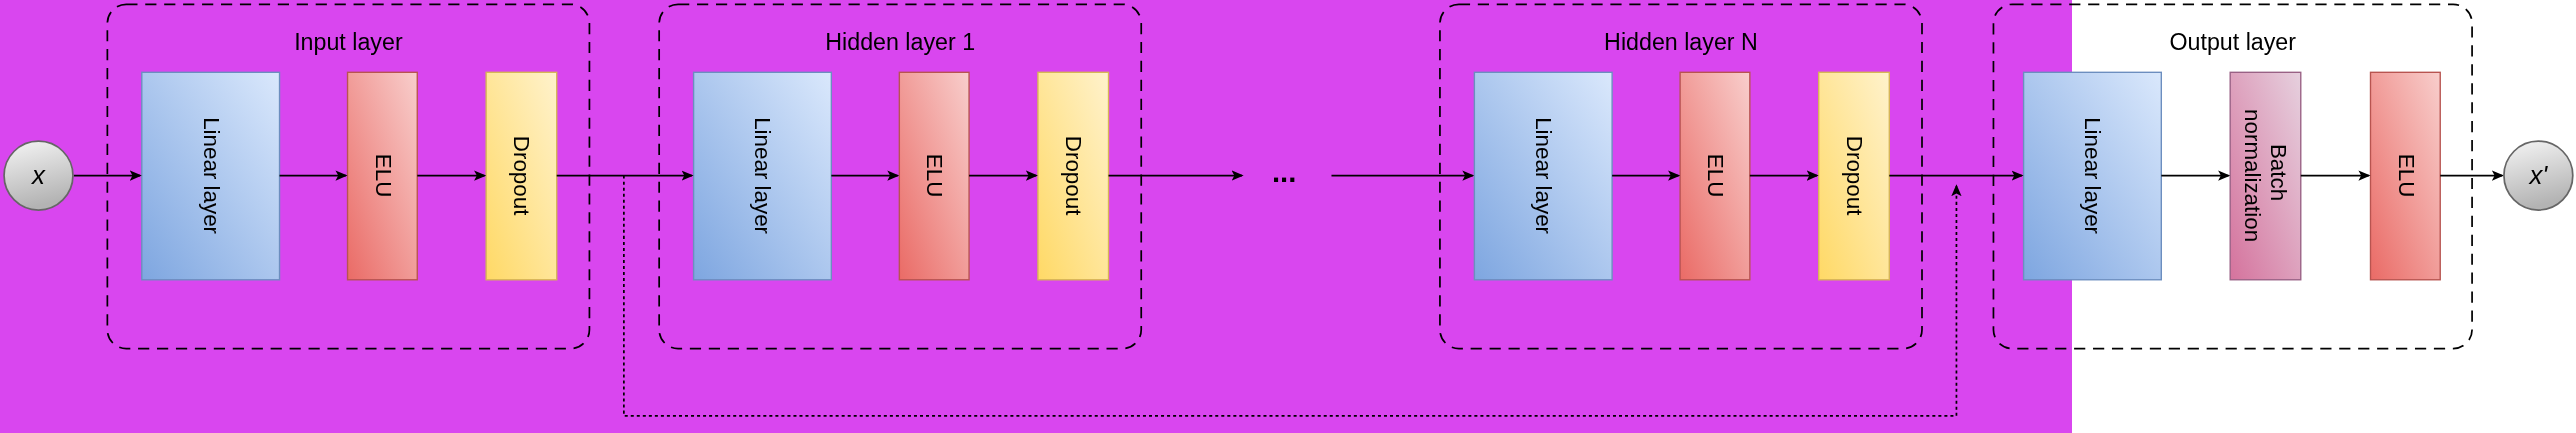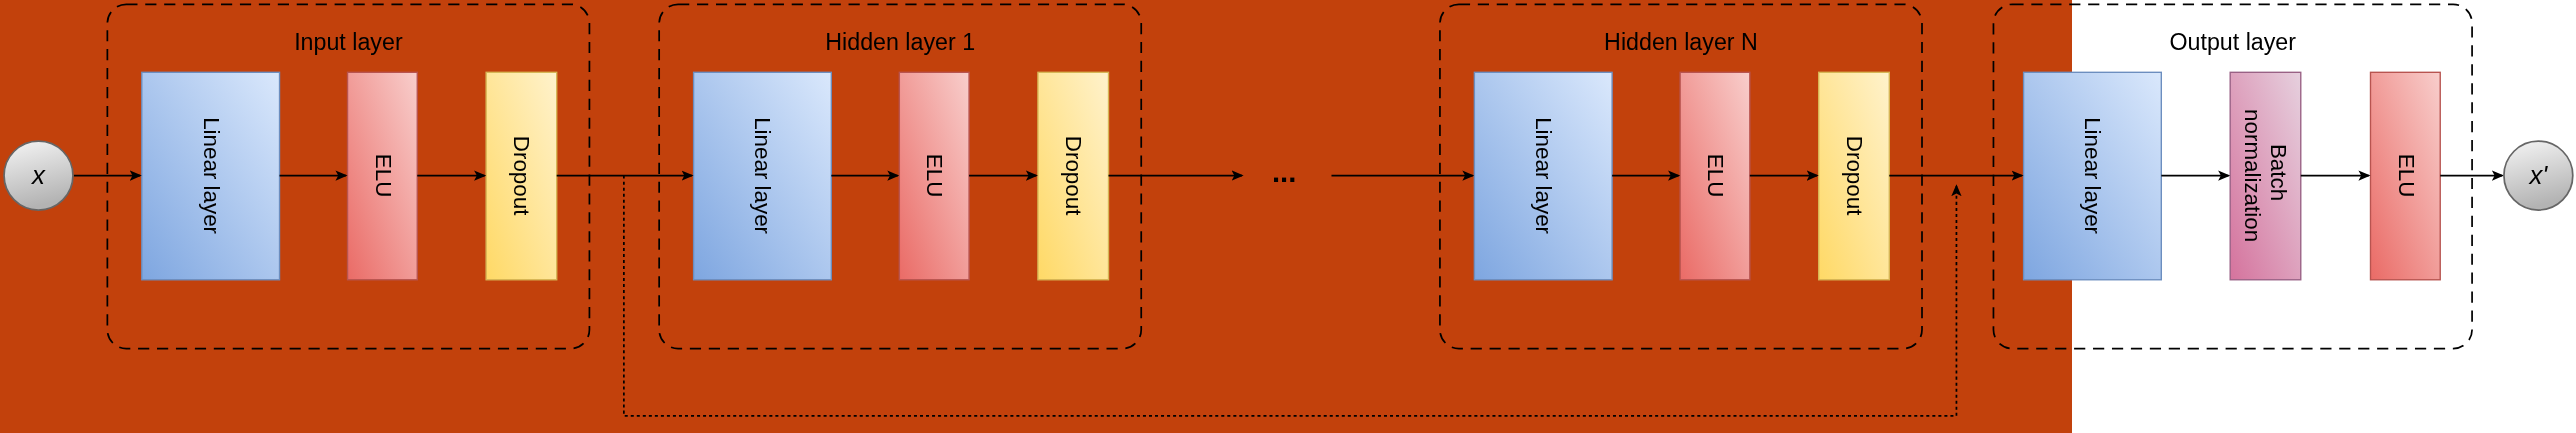--- a/index.html
+++ b/index.html
@@ -1,16 +1,16 @@
 <!DOCTYPE html>
 <html style="font-size:13.8px"><head>
 <meta charset="utf-8">
 <style>
   html,body{margin:0;padding:0;background:#ffffff;}
-  .stage{width:2072px;height:433px;position:relative;background:#c2410c;}
+  .stage{width:2072px;height:433px;position:relative;background:#d946ef;}
   svg{display:block;}
   text{font-family:"Liberation Sans","DejaVu Sans",sans-serif;fill:#000;}
   .group-label{font-size:27px;}
   .box-label{font-size:26px;}
   .node-label{font-size:30px;font-style:italic;}
   .ellipsis-label{font-size:34px;font-weight:bold;}
   .group-rect{fill:none;stroke:#000;stroke-width:2;stroke-dasharray:13,9;}
   .flow-line{stroke:#000;stroke-width:2;fill:none;}
   .skip-line{stroke:#000;stroke-width:2;fill:none;stroke-dasharray:3.5,3.5;}
   .box-rect{stroke-width:1.6;}

